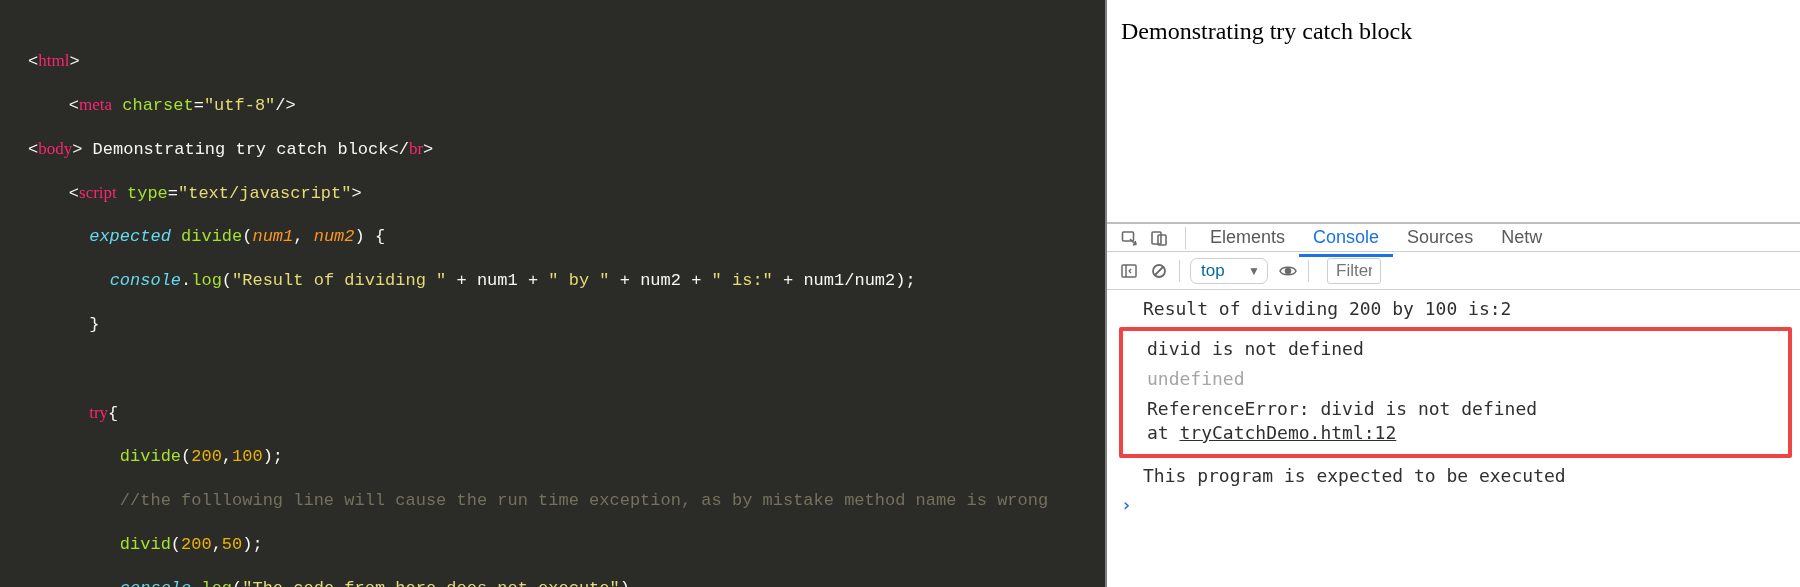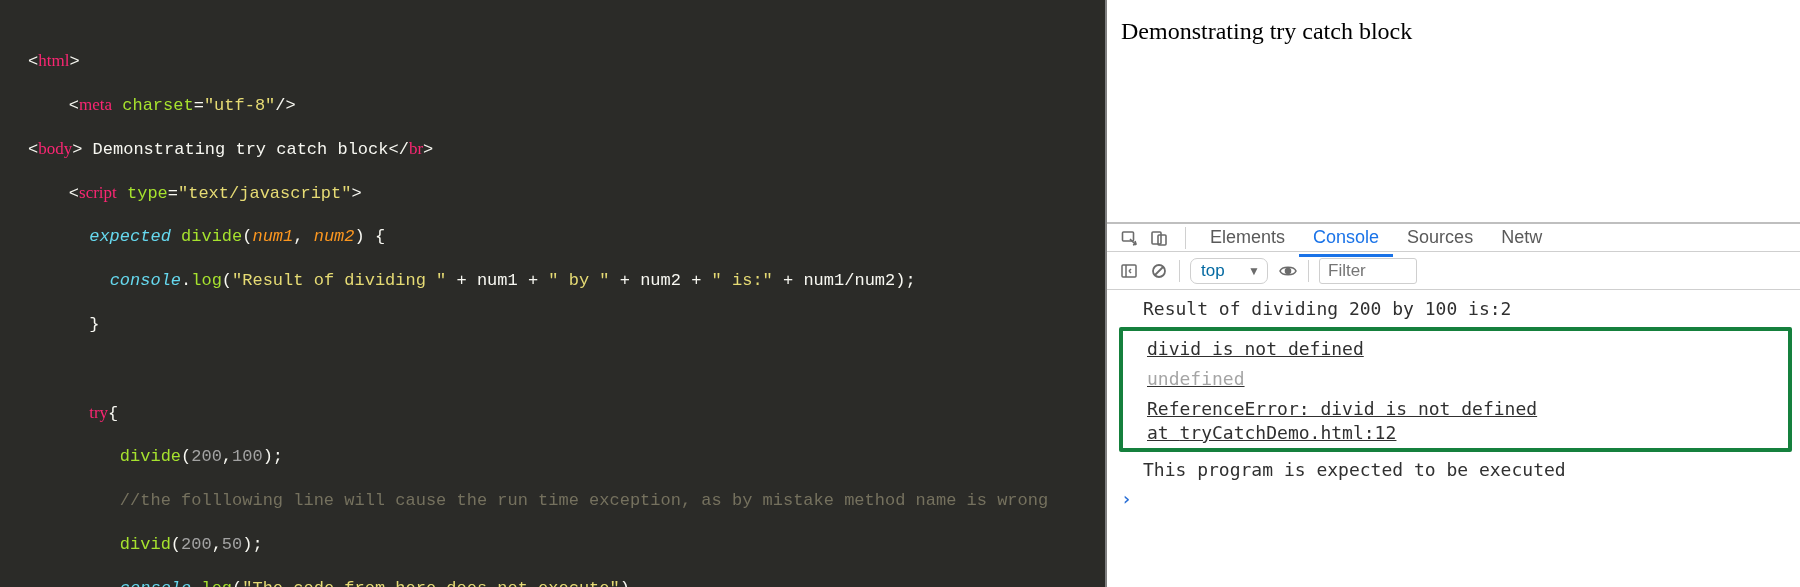--- a/index.html
+++ b/index.html
@@ -38,21 +38,21 @@
   }
   .code .line { height: 22px; }
   
   .t-tag    { color: #F92672; font-family: Liberation Serif, serif; }       
   .t-keyword{ color: #66D9EF; font-style: italic; } 
   .t-attr   { color: #A6E22E; }       
   .t-str    { color: #E6DB74; }       
   .t-punct  { color: #F8F8F2; }       
   .t-name   { color: #A6E22E; }       
   .t-param  { color: #FD971F; font-style: italic; } 
-  .t-num    { color: #a3a3a3; }       
+  .t-num    { color: #eab308; }       
   .t-obj    { color: #66D9EF; font-style: italic; } 
   .t-comment{ color: #75715E; }      
   .t-body   { color: #F8F8F2; }       
 
   
   .right {
     position: relative;
     width: 695px;
     height: 587px;
     border-left: 2px solid #808080;
@@ -138,43 +138,43 @@
     color: #6b6b6b;
     pointer-events: none;
   }
   .dt-toolbar input.filter {
     border: 1px solid #cfcfcf;
     font-size: 17px;
     color: #888;
     padding: 2px 8px;
     height: 26px;
     border-radius: 3px;
-    width: 98px;
+    width: 54px;
+    margin-left: 8px;
   }
   .dt-toolbar .sep2 {
     width: 1px; height: 22px; background: #d0d0d0;
   }
 
   .console-body {
     font-family: Menlo, Consolas, monospace;
     font-size: 18px;
     padding: 4px 0 0 0;
     color: #303030;
   }
   .console-body .row {
     padding: 3px 0 3px 36px;
     line-height: 24px;
   }
   .console-body .grey { color: #a5a5a5; }
   .redbox {
-    border: 4px solid #15803d;
+    border: 4px solid #ef4444;
     margin: 3px 8px 3px 12px;
-    padding: 3px 0 0 0;
+    padding: 3px 0 6px 0;
     border-radius: 2px;
-    text-decoration: underline;
   }
   .redbox .row { padding-left: 24px; }
   .stack-link { text-decoration: underline; color: #303030; }
   .prompt {
     padding: 3px 0 3px 14px;
     color: #2a6fd6;
     font-weight: bold;
   }
 </style>
 </head>

